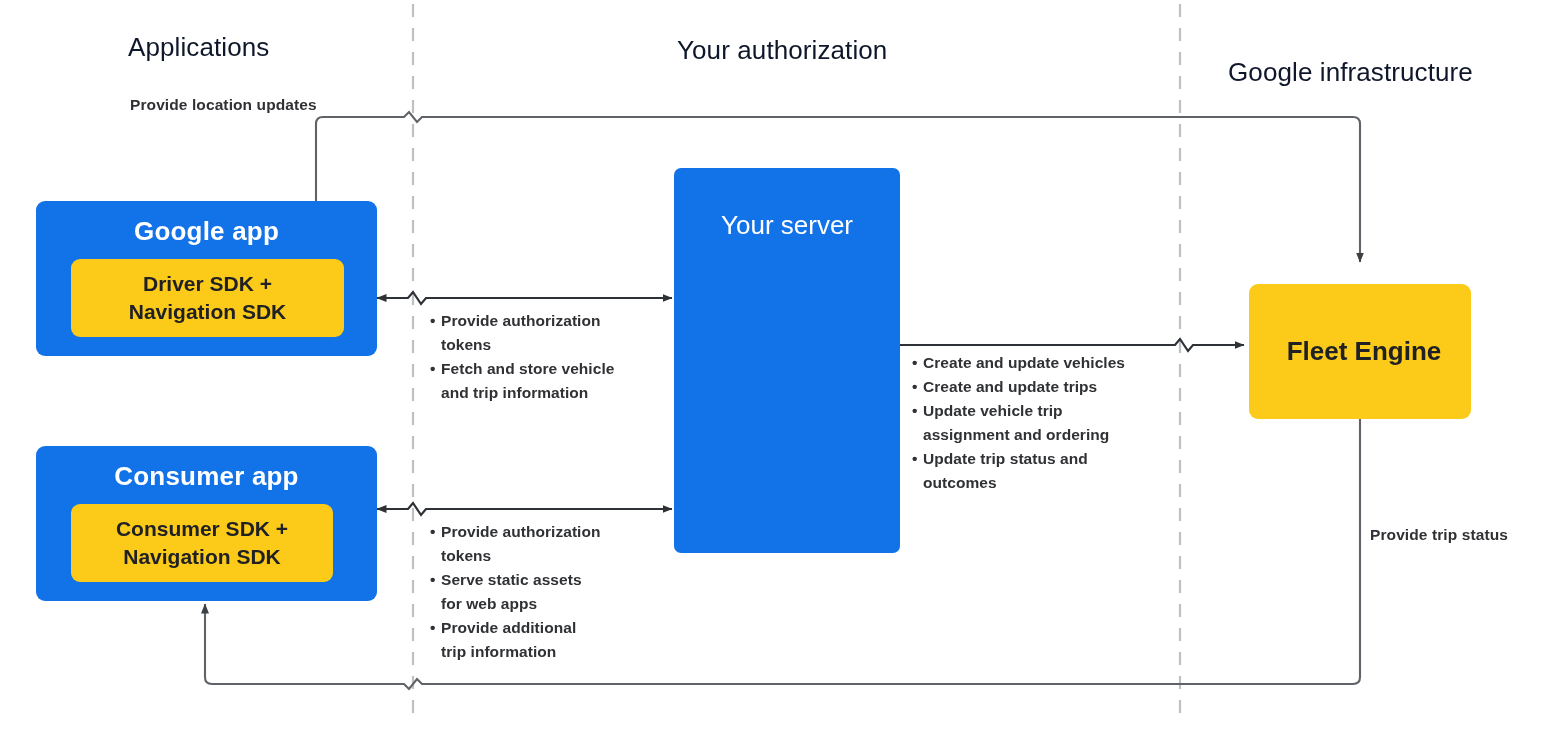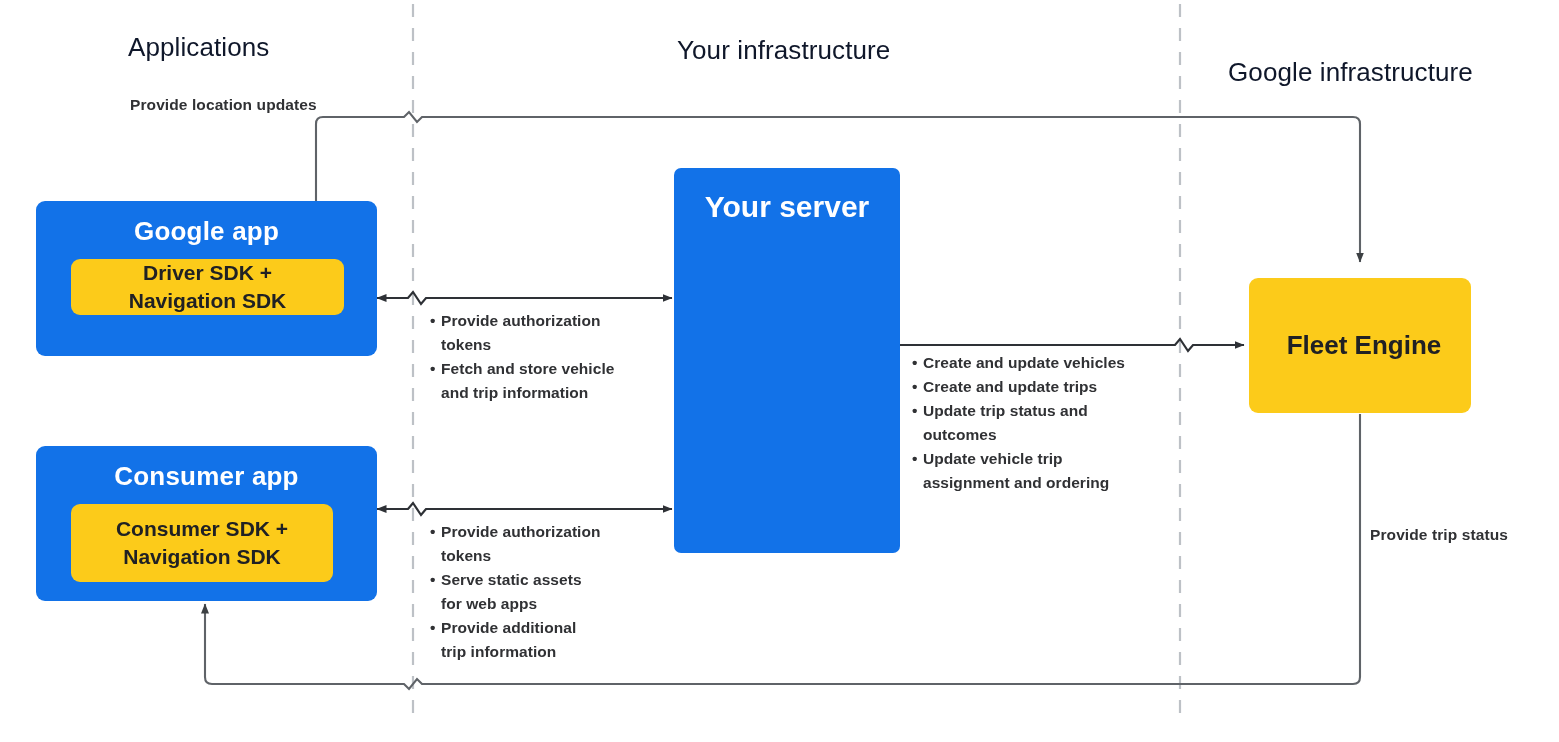--- a/index.html
+++ b/index.html
@@ -70,22 +70,23 @@
     background: #1272E8;
     border-radius: 7px;
     box-sizing: border-box;
   }
   .server-title {
     position: absolute;
     left: 0;
     right: 0;
     text-align: center;
     color: #ffffff;
-    font-size: 30px;
-    font-weight: 700;
+    font-size: 26px;
+    font-weight: 400;
+    margin-top: 20px;
   }
   .engine-box {
     position: absolute;
     background: #FCCB1A;
     border-radius: 9px;
     box-sizing: border-box;
     display: flex;
     align-items: center;
     justify-content: center;
     color: #202124;
@@ -171,46 +172,46 @@
              L 413,503 L 421,515 L 426,509
              L 672,509" fill="none" stroke="#2E3136" stroke-width="2.2" marker-start="url(#arrowDarkStart)" marker-end="url(#arrowDark)"></path>
 
     <path d="M 900,345
              L 1175,345
              L 1180,339 L 1188,351 L 1193,345
              L 1244,345" fill="none" stroke="#2E3136" stroke-width="2.2" marker-end="url(#arrowDark)"></path>
   </svg>
 
   <div class="col-header" style="left:128px; top:32px;">Applications</div>
-  <div class="col-header" style="left:677px; top:35px;">Your infrastructure</div>
+  <div class="col-header" style="left:677px; top:35px;">Your authorization</div>
   <div class="col-header" style="left:1228px; top:35px;margin-top:22px;">Google infrastructure</div>
 
   <div class="annot" style="left:118px; top:96px;margin-left:12px;">Provide location updates</div>
 
   <div class="app-box" style="left:36px; top:201px; width:341px; height:155px;">
     <div class="app-title" style="top:15px;">Google app</div>
   </div>
-  <div class="sdk-box" style="left:71px; top:259px; width:273px; height:56px;">
+  <div class="sdk-box" style="left:71px; top:259px; width:273px; height:78px;">
     <span style="white-space:pre-line;">Driver SDK +
 Navigation SDK</span>
   </div>
 
   <div class="app-box" style="left:36px; top:446px; width:341px; height:155px;">
     <div class="app-title" style="top:15px;">Consumer app</div>
   </div>
   <div class="sdk-box" style="left:71px; top:504px; width:262px; height:78px;">
     <span style="white-space:pre-line;">Consumer SDK +
 Navigation SDK</span>
   </div>
 
   <div class="server-box" style="left:674px; top:168px; width:226px; height:385px;">
     <div class="server-title" style="top:22px;">Your server</div>
   </div>
 
-  <div class="engine-box" style="left:1249px; top:278px; width:222px; height:135px;padding-left:8px;">
+  <div class="engine-box" style="left:1249px; top:284px; width:222px; height:135px;padding-left:8px;">
     <span>Fleet Engine</span>
   </div>
 
   <div class="bullets" style="left:430px; top:309px; width:225px;">
     <span class="bl">Provide authorization
 tokens</span>
     <span class="bl">Fetch and store vehicle
 and trip information</span>
   </div>
 
@@ -219,21 +220,21 @@
 tokens</span>
     <span class="bl">Serve static assets
 for web apps</span>
     <span class="bl">Provide additional
 trip information</span>
   </div>
 
   <div class="bullets" style="left:912px; top:351px; width:265px;">
     <span class="bl">Create and update vehicles</span>
     <span class="bl">Create and update trips</span>
+    <span class="bl">Update vehicle trip
+assignment and ordering</span>
     <span class="bl">Update trip status and
 outcomes</span>
-    <span class="bl">Update vehicle trip
-assignment and ordering</span>
   </div>
 
   <div class="annot" style="left:1370px; top:526px;">Provide trip status</div>
 
 </div>
 
 </body></html>

